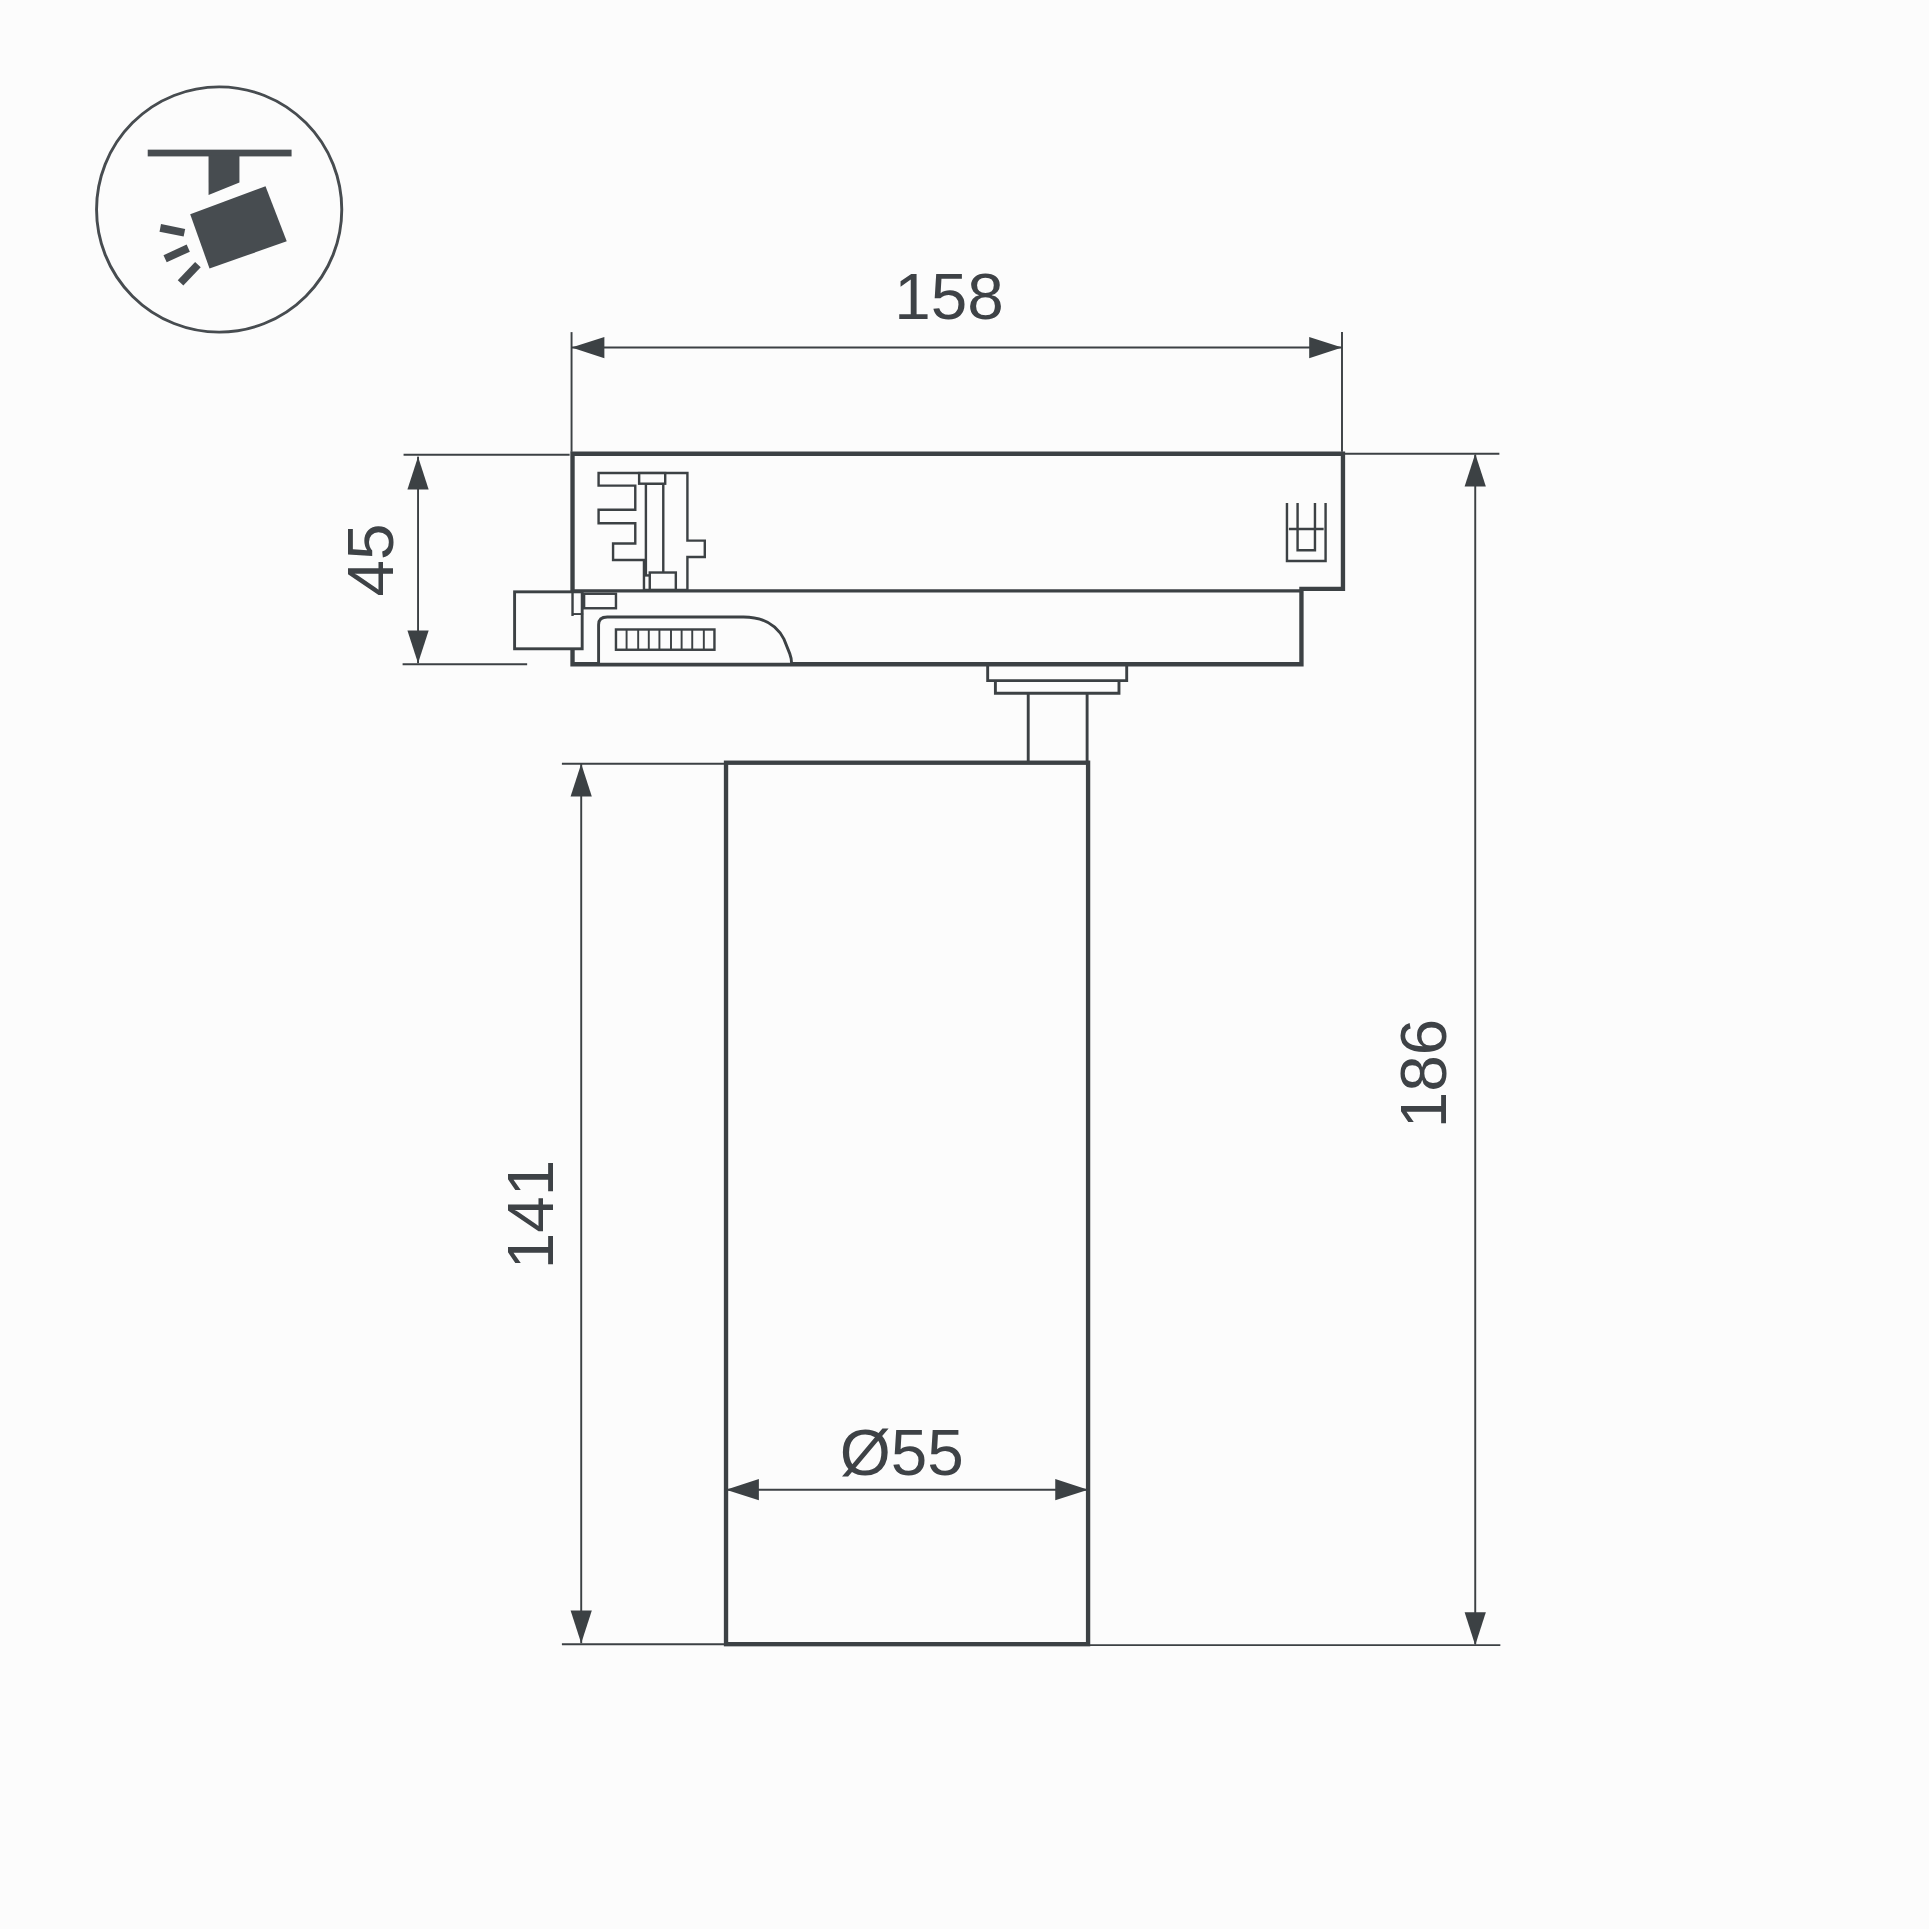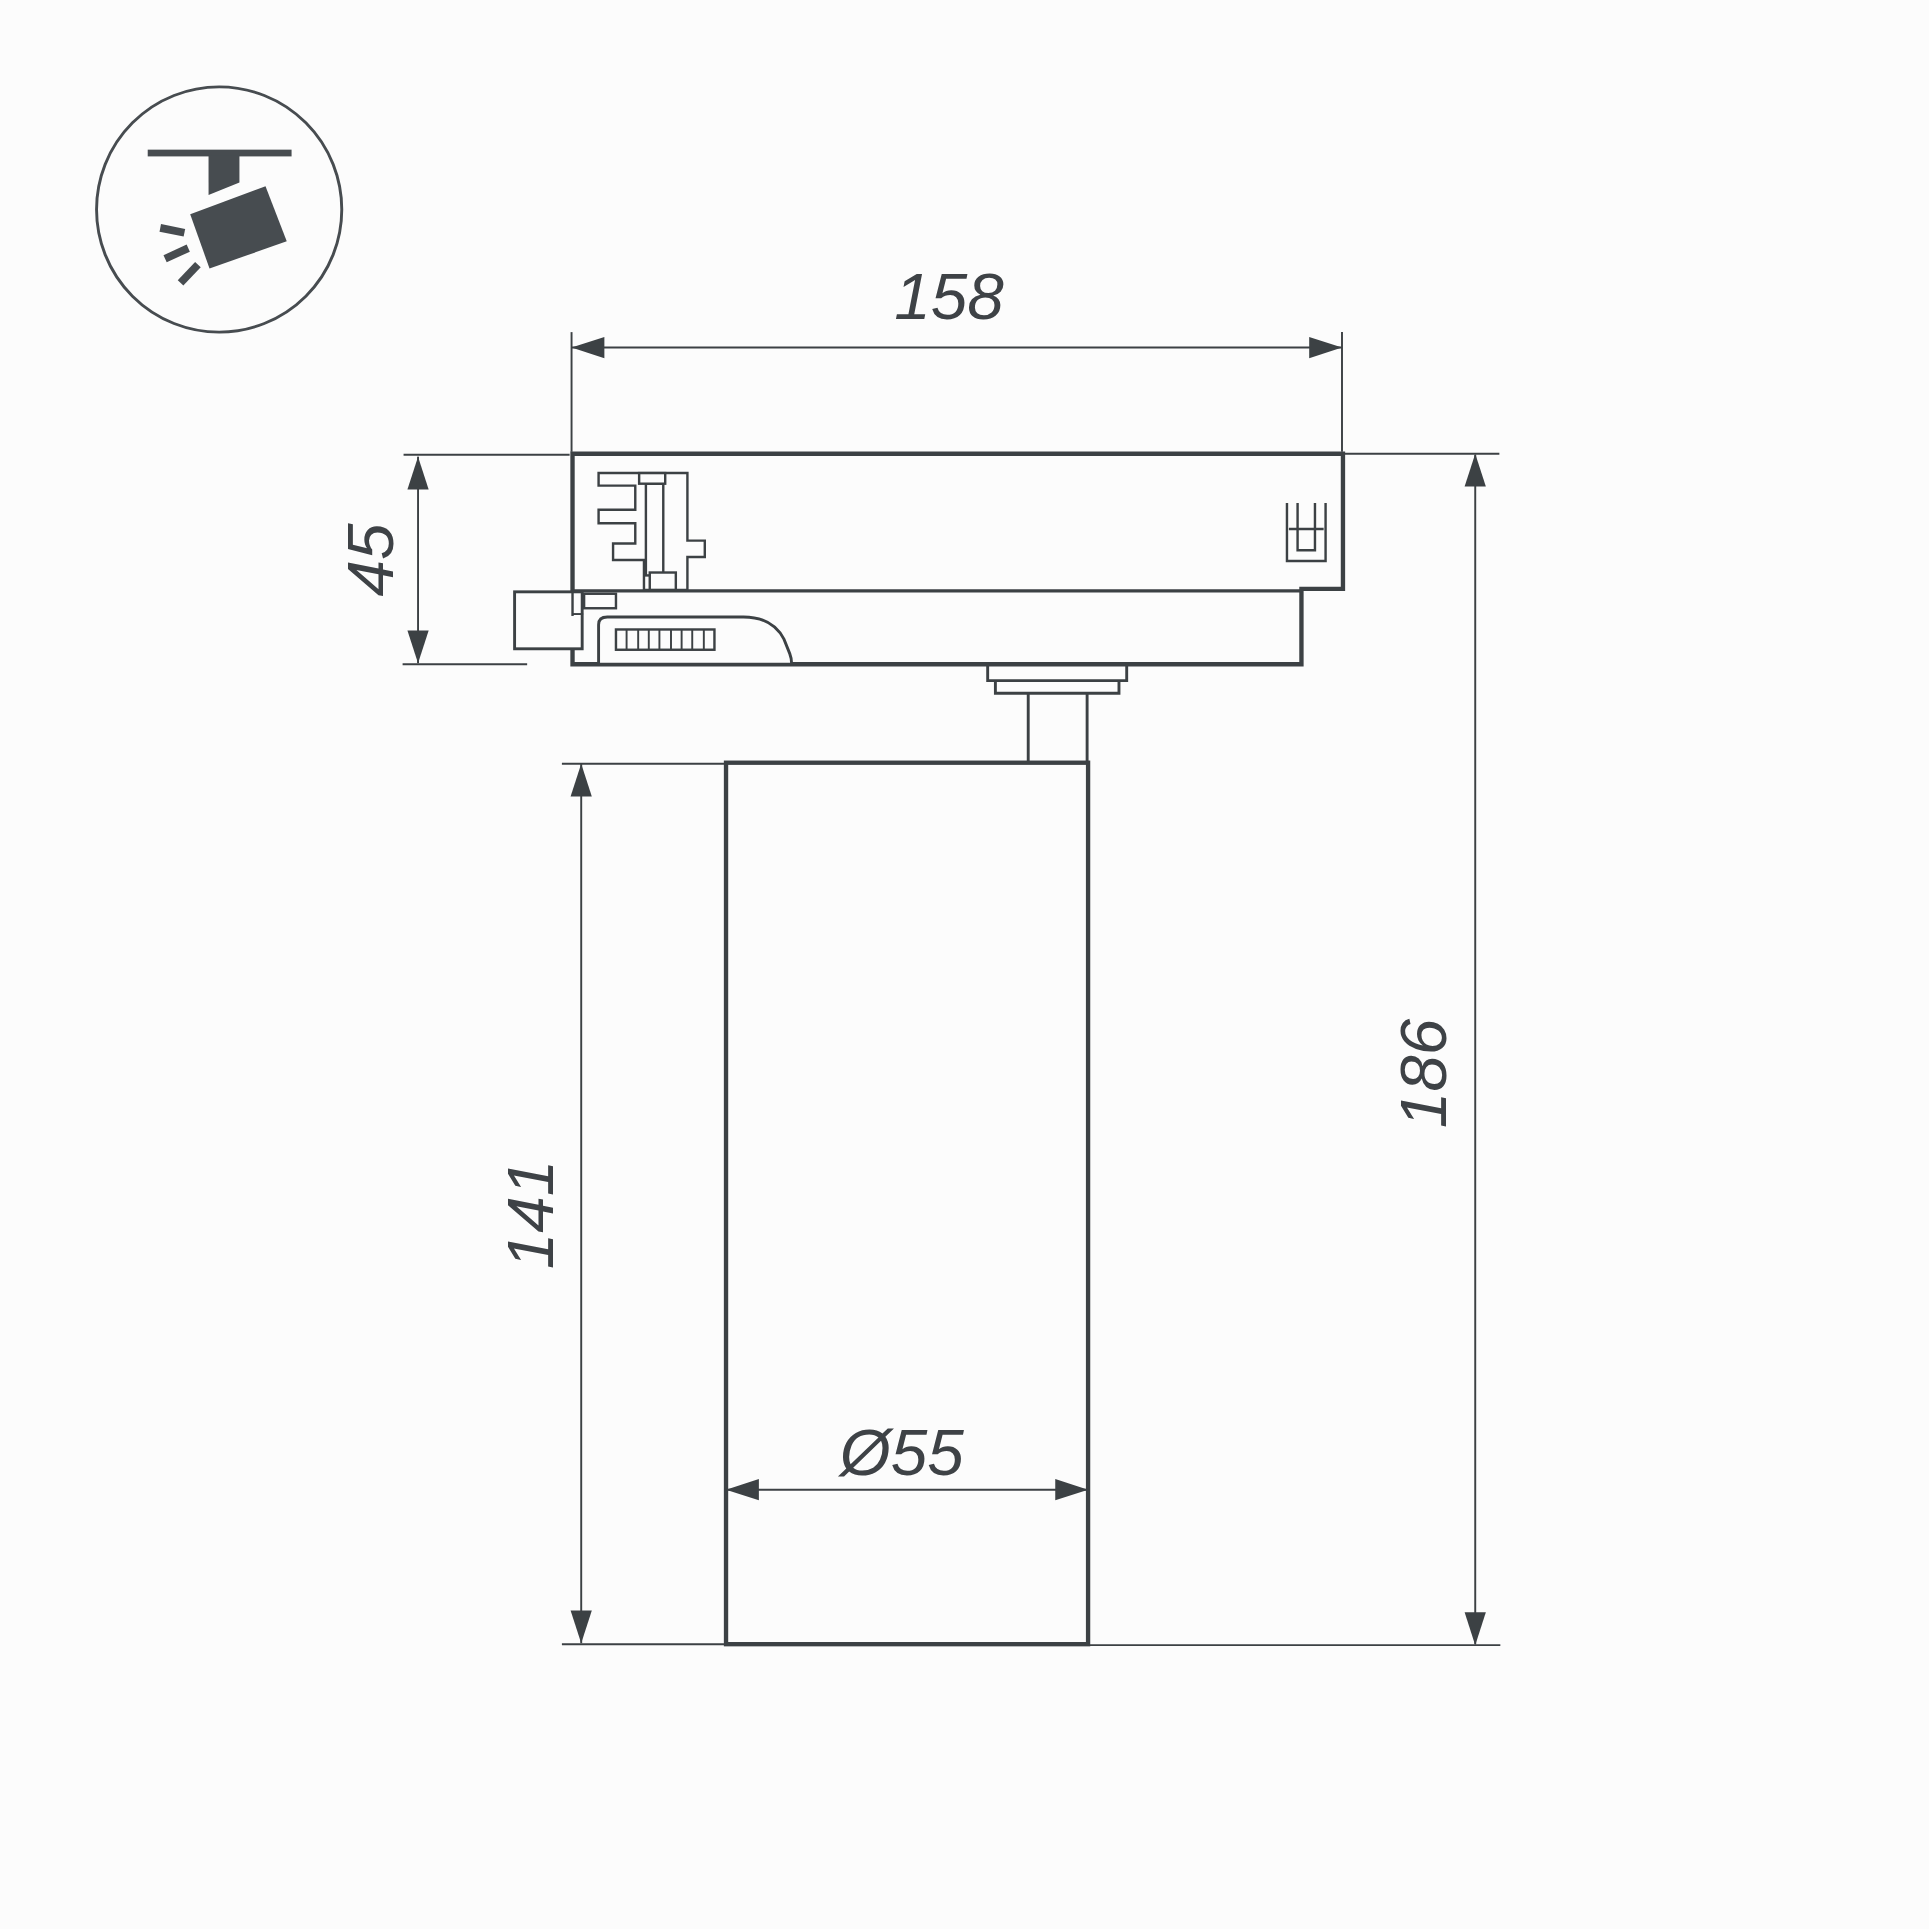--- a/index.html
+++ b/index.html
@@ -6,21 +6,20 @@
     margin: 0;
     padding: 0;
     width: 1929px;
     height: 1929px;
     background: #fcfcfc;
   }
   #stage {
     width: 1929px;
     height: 1709px;
     position: relative;
-    font-style: italic;
   }
   svg { display: block; }
   .thin  { stroke-width: 2;   fill: none; }
   .mid   { stroke-width: 2.5; fill: none; }
   .med   { stroke-width: 3;   fill: none; }
   .div   { stroke-width: 3.5; fill: none; }
   .heavy { stroke-width: 4.5; fill: none; }
   .occ   { fill: #fcfcfc; }
   text.dim {
     font-family: "Liberation Sans", "DejaVu Sans", sans-serif;

